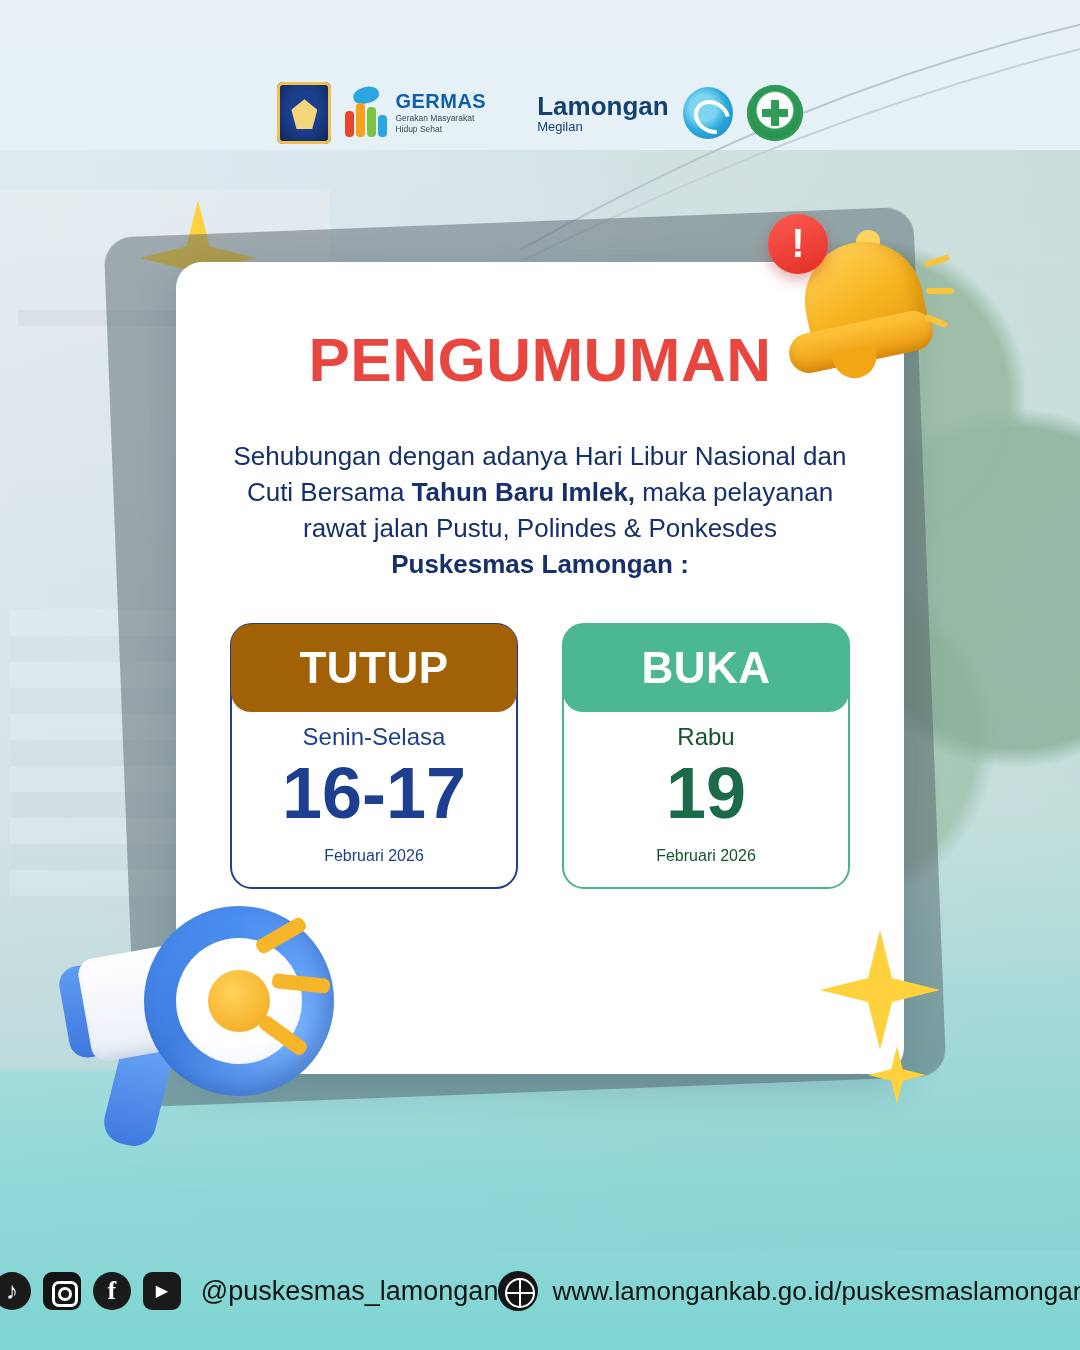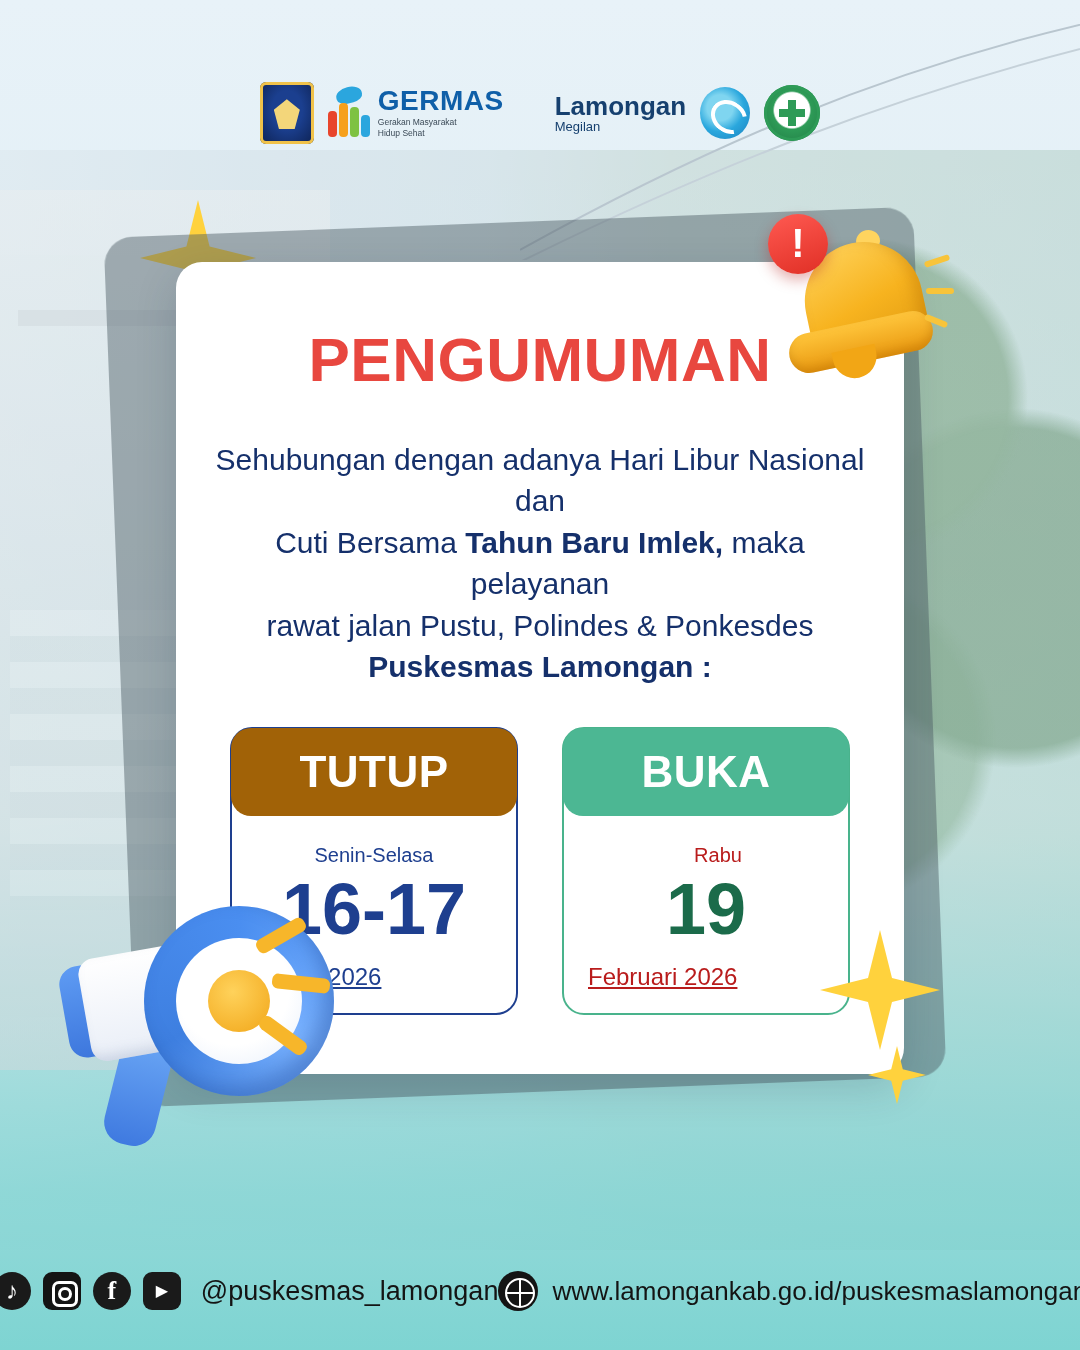--- a/index.html
+++ b/index.html
@@ -74,21 +74,21 @@
   }
   .germs-mark i:nth-child(1){ left:0;  height:26px; background:#e8452c; }
   .germs-mark i:nth-child(2){ left:11px;height:34px; background:#f6a01b; }
   .germs-mark i:nth-child(3){ left:22px;height:30px; background:#7ec242; }
   .germs-mark i:nth-child(4){ left:33px;height:22px; background:#2ba6de; }
   .germs-mark:before{
     content:""; position:absolute; top:-2px; left:8px; width:26px; height:16px;
     background:#2ba6de; border-radius:50% 50% 40% 40%; transform: rotate(-14deg);
   }
   .germs-text { line-height:1; }
-  .germs-title { font-size: 28px; font-weight: 800; color:#0f5fa8; letter-spacing:.5px; }
+  .germs-title { font-size: 20px; font-weight: 800; color:#0f5fa8; letter-spacing:.5px; }
   .germs-sub { font-size: 8.5px; color:#3b4a57; margin-top:2px; line-height:1.25; }
   .lamongan-text { line-height:1.05;margin-left:37px; }
   .lamongan-title { font-size: 26px; font-weight: 700; color:#16406f; }
   .lamongan-sub { font-size: 13px; color:#16406f; }
   .logo-wave {
     width: 50px; height: 52px; border-radius: 50%;
     background: radial-gradient(circle at 40% 40%, #7fd5f0 0 30%, #2aa7dd 55%, #1b7fbe 100%);
     position: relative;
   }
   .logo-wave:after{
@@ -124,45 +124,45 @@
   }
 
   .title {
     margin-top: 62px; text-align: center;
     font-size: 62px; font-weight: 800; letter-spacing: .5px;
     color: #e8473f;
   }
 
   .body-text {
     margin: 44px auto 0; width: 650px; text-align: center;
-    color: #15306b; font-size: 30px; line-height: 1.38;
+    color: #15306b; font-size: 26px; line-height: 1.38;
   }
   .body-text b { font-weight: 800; }
 
   
   .boxes {
     margin: 40px auto 0; width: 640px;
     display: flex; justify-content: center; gap: 44px;
   }
   .box { width: 288px; border-radius: 22px; background:#fff; }
   .box-closed { border: 2px solid #1e3f8f; }
   .box-open { border: 2px solid #49b38c; }
   .box-head {
     height: 88px; border-radius: 20px;
     display:flex; align-items:center; justify-content:center;
     color:#fff; font-size: 44px; font-weight: 800; letter-spacing: .5px;
     margin: -1px;
   }
   .head-closed { background:#a16207; }
   .head-open { background:#4cb793; }
-  .box-day { text-align:center; font-size: 20px; margin-top: 29px; }
+  .box-day { text-align:center; font-size: 24px; margin-top: 12px; }
   .box-num { text-align:center; font-size: 72px; font-weight: 800; line-height: 1; margin-top: 6px; }
-  .box-month { font-size: 24px; margin: 18px 0 22px; text-decoration: underline; }
+  .box-month { text-align:center; font-size: 16px; margin: 18px 0 22px; }
   .closed-txt { color:#1e3f8f; }
-  .open-txt { color:#b91c1c;padding-left:24px; }
+  .open-txt { color:#14532d; }
   .open-num { color:#1b6b4a; }
 
   .footer-note {
     margin: 34px auto 0; text-align:center;
     color:#15306b; font-size: 27px; font-weight: 800; line-height: 1.35;
   }
 
   
   .bell {
     position:absolute; right: 128px; top: 222px; width: 170px; height: 165px;

